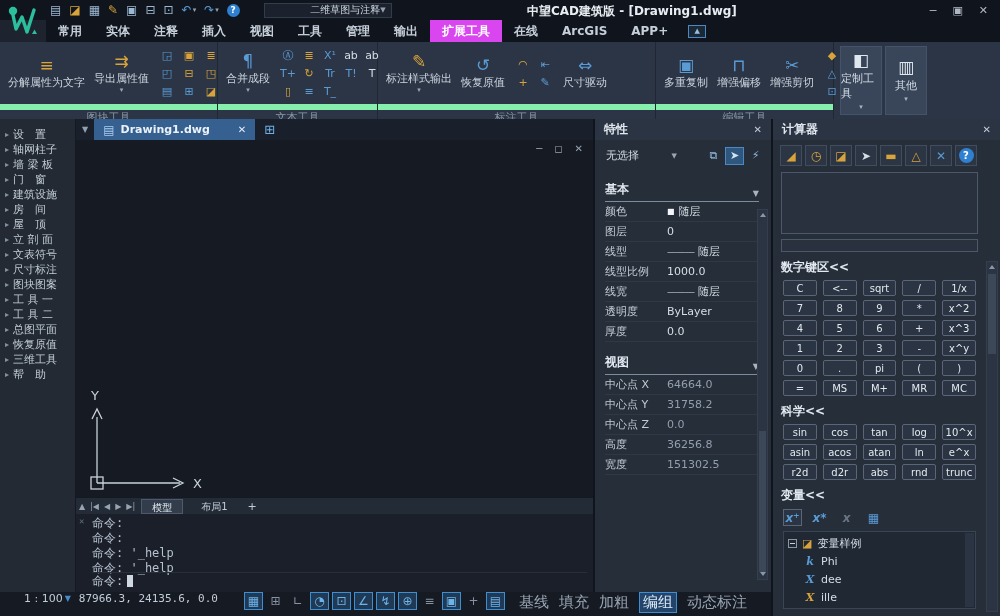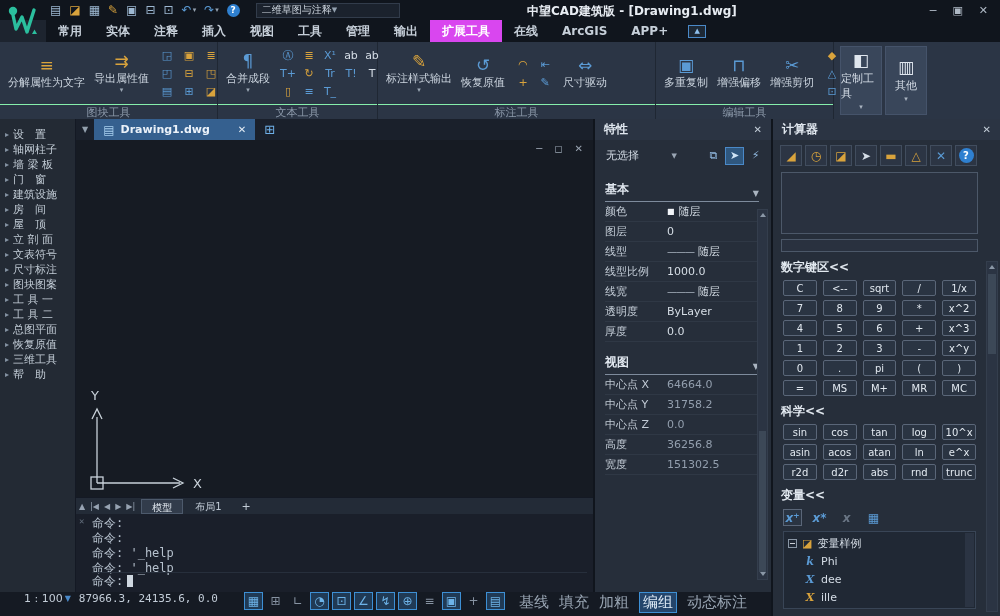--- a/index.html
+++ b/index.html
@@ -9,22 +9,22 @@
     -webkit-font-smoothing:antialiased}
   i,b{font-style:normal;font-weight:normal}
 
   
   .titlebar{position:absolute;left:0;top:0;width:1000px;height:20px;background:var(--titlebar);
     display:flex;align-items:center;padding-left:50px}
   .qat{display:flex;gap:8px;align-items:center}
   .qbtn{display:flex;align-items:center;gap:1px;font-size:12px;cursor:default}
   .qbtn .dd{display:none;font-size:7px;color:#93a0ae}
   .qbtn .dd.show{display:inline}
-  .wsbox{margin-left:16px;width:144px;height:15px;background:#1b222d;border:1px solid #323c4b;
-    display:flex;align-items:center;justify-content:flex-start;padding:0 5px;font-size:10px;color:#cfd7e0}
+  .wsbox{margin-left:24px;width:128px;height:15px;background:#1b222d;border:1px solid #323c4b;
+    display:flex;align-items:center;justify-content:flex-end;padding:0 5px;font-size:10px;color:#cfd7e0}
   .wsbox .car{font-size:7px;color:#93a0ae}
   .apptitle{position:absolute;left:527px;top:3px;font-size:12px;font-weight:bold;color:#e8edf3;white-space:nowrap}
   .wctrl{margin-left:auto;display:flex;gap:16px;padding-right:12px;color:#aeb8c4;font-size:11px}
   .wctrl span{cursor:default}
 
   
   .logo{position:absolute;left:0;top:0;width:46px;height:42px;display:flex;align-items:center;justify-content:center}
 
   
   .tabrow{position:absolute;left:46px;top:20px;right:0;height:22px;background:var(--titlebar);
@@ -44,21 +44,21 @@
   .bigbtn{display:flex;flex-direction:column;align-items:center;justify-content:center;gap:1px;
     padding:1px 3px;font-size:11px;color:#ccd5df;white-space:nowrap;cursor:default}
   .bic{font-size:17px;line-height:18px}
   .bigbtn.dd::after{content:"▾";font-size:7px;color:#9aa6b4;margin-top:-1px}
   .igrid{display:grid;gap:3px 6px}
   .g3{grid-template-columns:repeat(3,16px)}
   .g5{grid-template-columns:repeat(5,15px)}
   .g2{grid-template-columns:repeat(2,16px)}
   .g4{grid-template-columns:repeat(4,16px)}
   .icell{width:16px;height:15px;display:flex;align-items:center;justify-content:center;font-size:11px;cursor:default}
-  .plabel{height:15px;font-size:11px;color:#8d9aab;text-align:center;line-height:15px;border-top:1px solid #86efac}
+  .plabel{height:15px;font-size:11px;color:#8d9aab;text-align:center;line-height:15px;border-top:6px solid #86efac}
   .toolsblock{display:flex;gap:3px;padding:4px 3px 4px 6px}
   .toolbtn{width:42px;background:#39465a;border:1px solid #45536a;display:flex;flex-direction:column;
     align-items:center;justify-content:center;gap:2px;font-size:11px;color:#d6dee8;cursor:default}
   .toolbtn .bic{color:#dfe6ee}
   .toolbtn::after{content:"▾";font-size:7px;color:#aab4c0}
 
   
   .b{color:var(--icon-blue)} .y{color:var(--icon-yellow)} .w{color:#d5dde6}
   .r{color:#c75b5b} .b2{color:#9db8d2}
   .help{background:#2f80d0;color:#fff;border-radius:50%;width:13px;height:13px;display:flex;
@@ -85,21 +85,21 @@
   .canvas{position:absolute;left:76px;top:140px;width:517px;height:357px;background:var(--canvas)}
   .cctrl{position:absolute;top:3px;right:10px;display:flex;gap:12px}
   .cbtn{color:#9aa5b2;font-size:10px;cursor:default}
   .ucs{position:absolute;left:4px;bottom:2px}
 
   
   .layoutrow{position:absolute;left:76px;top:497px;width:517px;height:17px;background:#232b37;
     display:flex;align-items:center;padding-left:3px;border-top:1px solid #141924}
   .lnav{display:flex;gap:5px;margin-right:6px}
   .lnav span{font-size:8px;color:#97a3b2;cursor:default}
-  .ltabs{display:flex;gap:2px}
+  .ltabs{display:flex;gap:8px}
   .ltab{font-size:10px;padding:0 10px;height:15px;line-height:15px;color:#c3cdd8;cursor:default}
   .ltab.act{background:#323c4b;border:1px solid #4d5a6c;color:#e4ebf2}
   .ladd{margin-left:4px;font-size:11px;color:#c3cdd8;padding:0 6px;cursor:default}
 
   
   .cmd{position:absolute;left:76px;top:514px;width:517px;height:78px;background:#1a1f2a;
     font-family:"DejaVu Sans Mono","Liberation Mono",monospace;font-size:12px;color:#b6c1cd}
   .cmdx{position:absolute;left:3px;top:2px;font-size:9px;color:#5f6a78;cursor:default}
   .clines{padding:2px 0 0 16px}
   .cline{height:15px;line-height:15px;white-space:pre}

